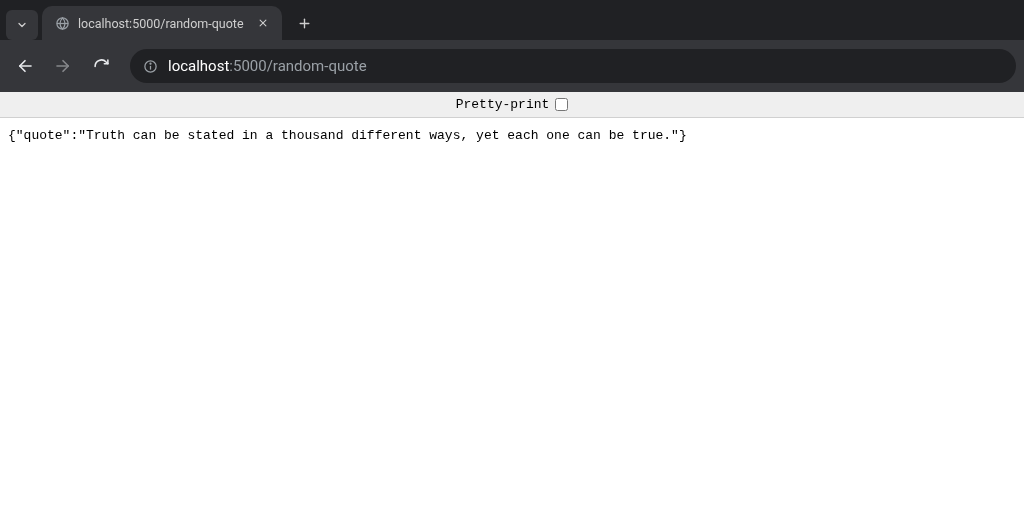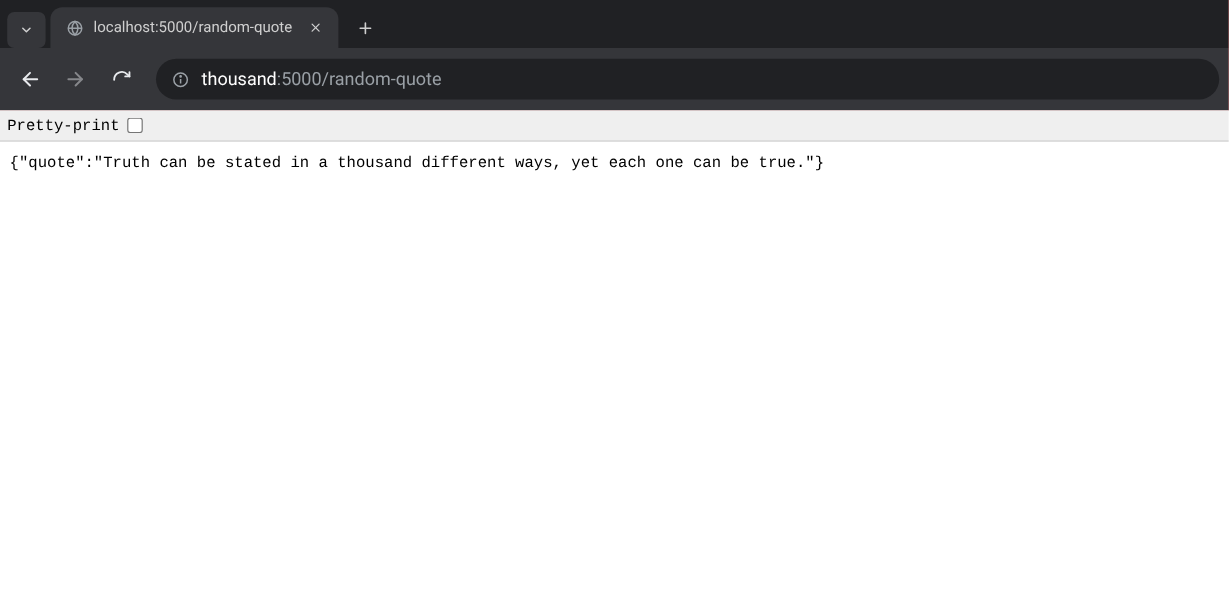--- a/index.html
+++ b/index.html
@@ -96,20 +96,21 @@
     
     .prettyprint-bar {
       display: flex; align-items: center;
       height: 26px;
       background: #efefef;
       border-bottom: 1px solid #d0d0d0;
       padding: 4px 6px;
       font-family: "Courier New", Consolas, monospace;
       font-size: 13px;
       gap: 6px;
+      justify-content: center;
     }
     .prettyprint-bar input[type=checkbox] {
       width: 13px; height: 13px; cursor: pointer;
     }
     .json-body {
       padding: 10px 8px;
       font-family: "Courier New", Consolas, monospace;
       font-size: 13px;
       color: #000;
       white-space: pre-wrap;
@@ -190,21 +191,21 @@
     </div>
 
     <div class="omnibox">
       <span class="info-icon" title="View site information">
         <svg width="15" height="15" viewBox="0 0 24 24" fill="none" stroke="#9aa0a6" stroke-width="2">
             <circle cx="12" cy="12" r="9"></circle>
             <line x1="12" y1="11" x2="12" y2="17"></line>
             <circle cx="12" cy="7.5" r="0.8" fill="#9aa0a6"></circle>
           </svg>
       </span>
-      <span class="url"><span class="host">thousand</span><span class="path">:5000/random-quote</span></span>
+      <span class="url"><span class="host">localhost</span><span class="path">:5000/random-quote</span></span>
     </div>
 
   </div>
 
 </div>
 
 <div class="prettyprint-bar">
   <label style="display:flex;align-items:center;gap:6px;cursor:pointer;">
     <span>Pretty-print</span>
     <input type="checkbox" style="">

